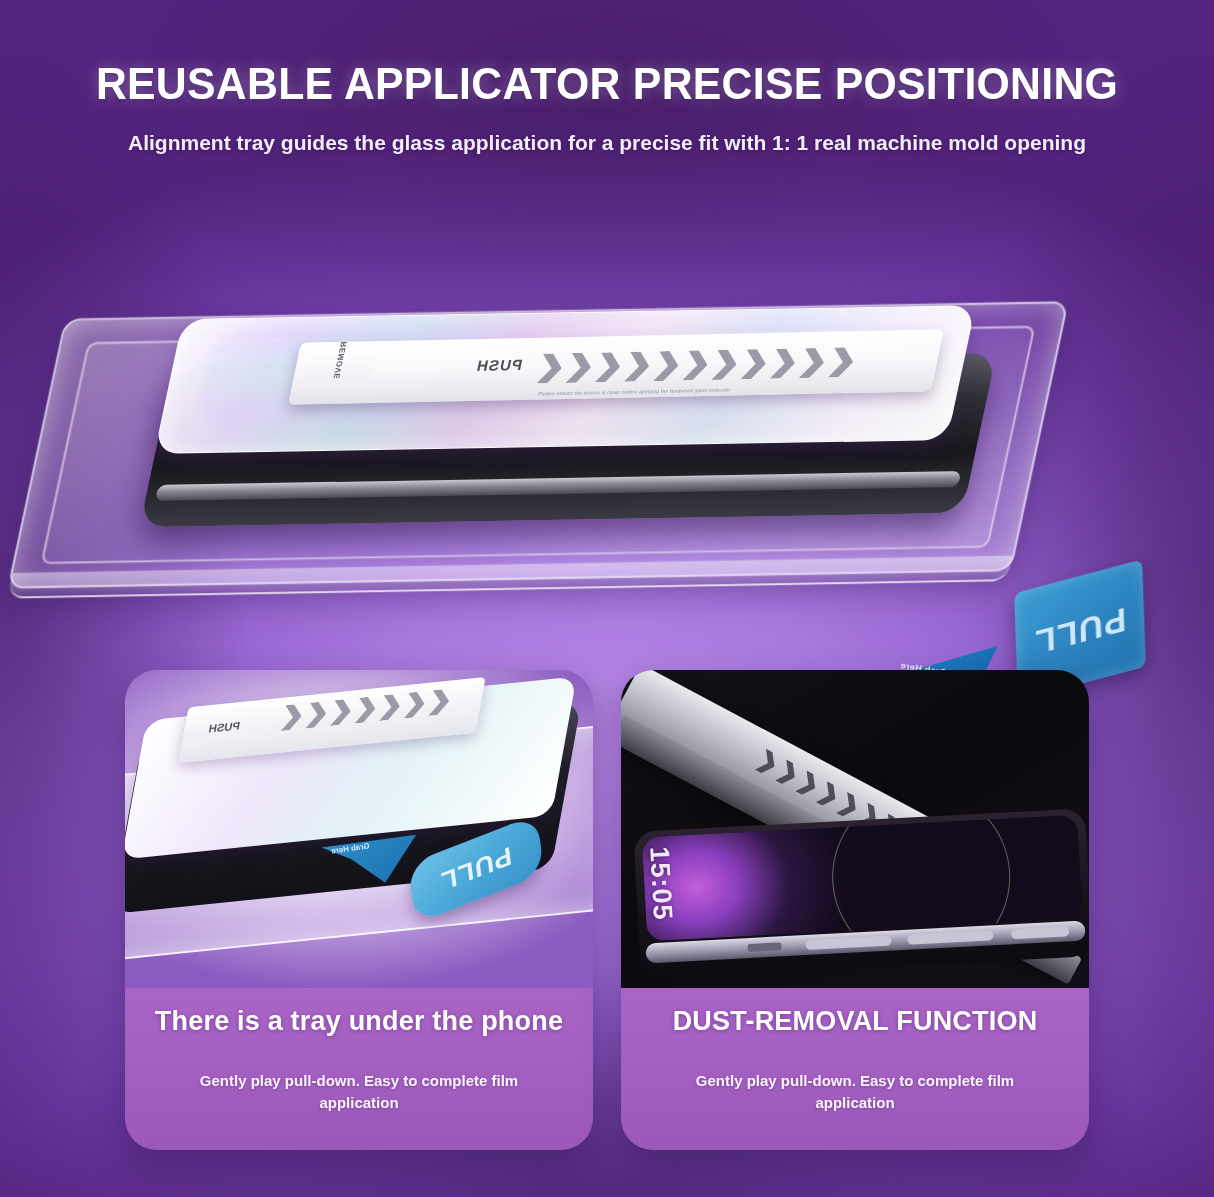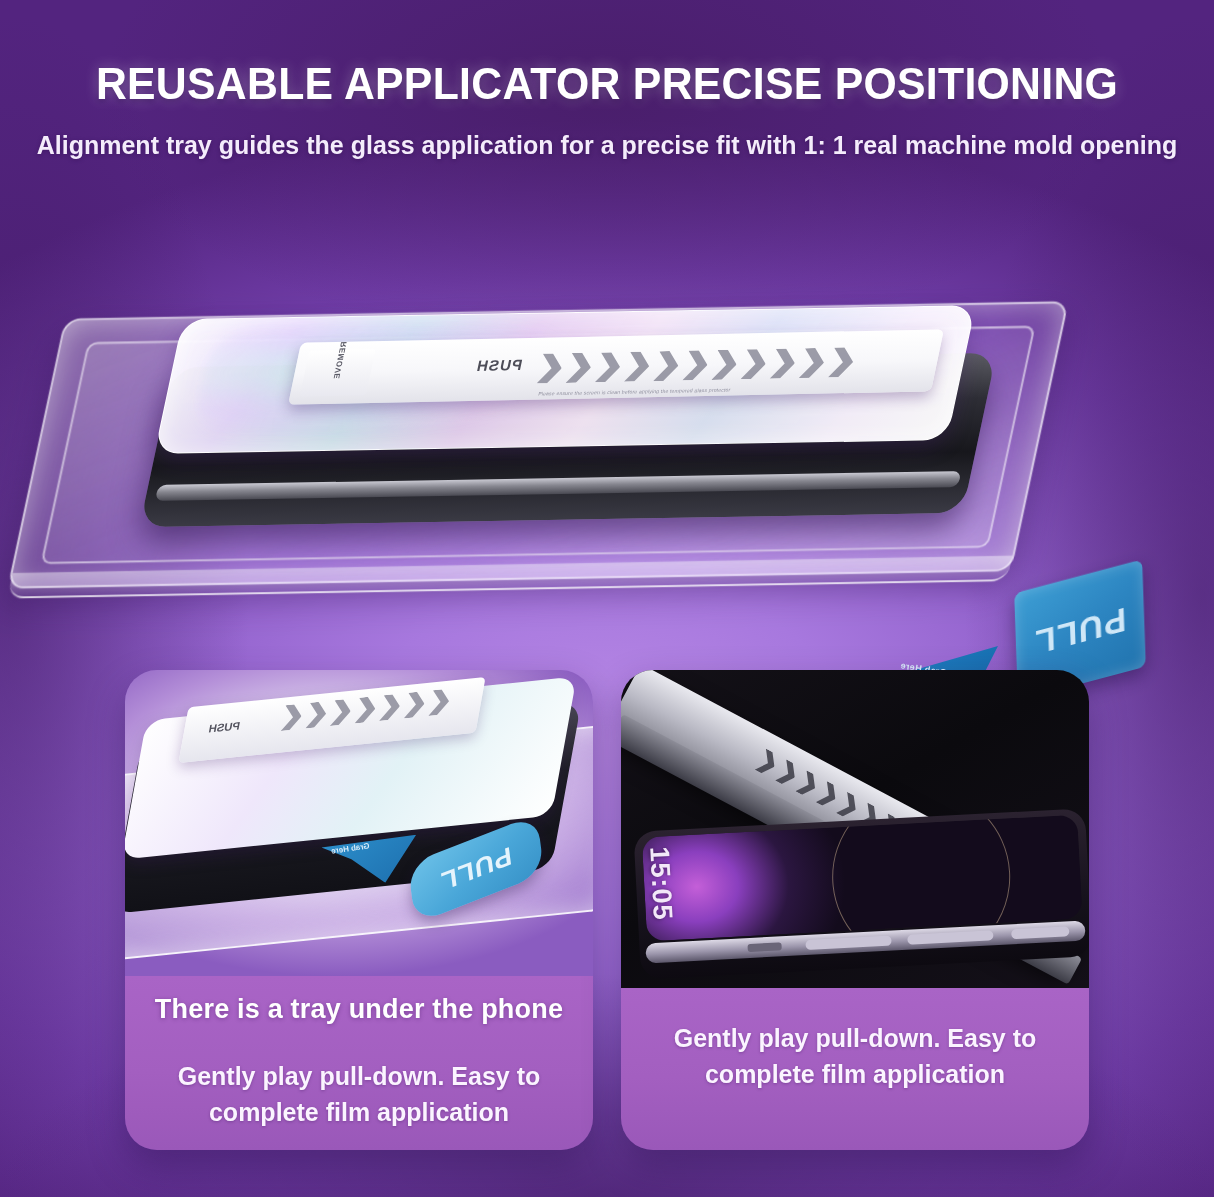--- a/index.html
+++ b/index.html
@@ -34,21 +34,21 @@
   .header { position:absolute; left:0; right:0; top:58px; text-align:center; z-index:6; }
   .title {
     font-size:45px; font-weight:700; letter-spacing:.3px;
     color:#ffffff; white-space:nowrap;
     font-stretch:condensed;
     transform:scaleX(.95); transform-origin:center;
     text-shadow:0 0 14px rgba(255,255,255,.30), 0 2px 5px rgba(40,10,70,.45);
   }
   .subtitle {
     margin-top:18px;
-    font-size:25px; font-weight:600; line-height:1.42;
+    font-size:21px; font-weight:600; line-height:1.42;
     color:#f4ecfb;
     text-shadow:0 1px 4px rgba(45,12,75,.45);
   }
 
   
   .hero { position:absolute; left:0; top:250px; width:1214px; height:390px; z-index:5; }
 
   .hero-glow{
     position:absolute; left:40px; top:40px; width:1130px; height:320px;
     background:radial-gradient(ellipse 50% 50% at 50% 50%, rgba(232,214,255,.34) 0%, rgba(200,160,240,.10) 52%, rgba(160,110,220,0) 76%);
@@ -331,21 +331,21 @@
     text-align:center;
     display:flex; flex-direction:column; align-items:center; justify-content:flex-start;gap:19px;
   }
   .cap-title{
     font-size:27px; font-weight:700; color:#ffffff; letter-spacing:.2px;
     text-shadow:0 1px 4px rgba(60,20,90,.40);
     white-space:nowrap;
   }
   .cap-sub{
     margin-top:14px;
-    font-size:25px; font-weight:700; line-height:1.45; color:#fbf4ff;
+    font-size:15px; font-weight:700; line-height:1.45; color:#fbf4ff;
     text-shadow:0 1px 3px rgba(60,20,90,.35);
     max-width:400px;
   }
 </style>
 </head>
 <body>
 
 <div id="page">
 
   <div class="header">
@@ -448,18 +448,19 @@
             <div class="mr-time">15:05</div>
           </div>
           <div class="mr-edge"></div>
           <div class="mr-grill"></div>
           <div class="mr-btn" style="left:166px; width:86px;"></div>
           <div class="mr-btn" style="left:268px; width:86px;"></div>
           <div class="mr-btn" style="left:372px; width:58px;"></div>
         </div>
       </div>
       <div class="card-caption">
+        <div class="cap-title">DUST-REMOVAL FUNCTION</div>
         <div class="cap-sub">Gently play pull-down. Easy to complete film application</div>
       </div>
     </div>
 
   </div>
 </div>
 
 </body></html>

